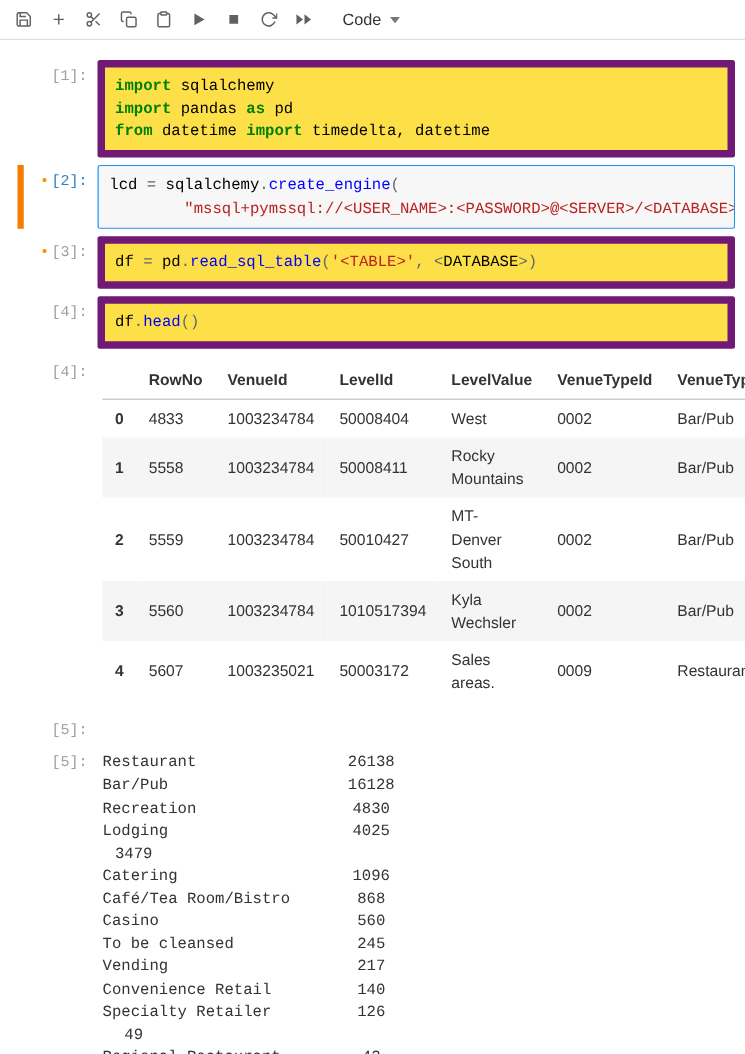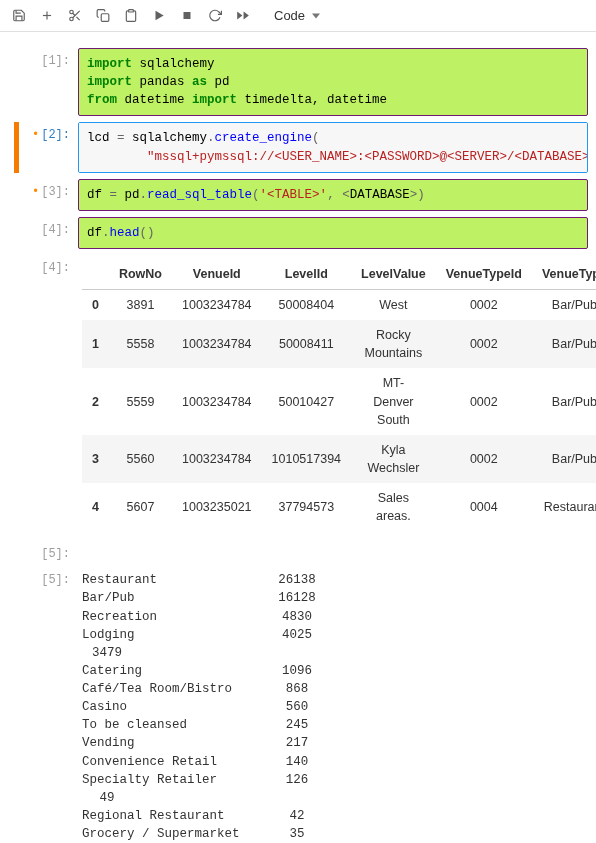--- a/index.html
+++ b/index.html
@@ -74,22 +74,22 @@
   .prompt.in { color: #307fc1; }
   .prompt.in-grey { color: #9e9e9e; }
   .cell.modified .prompt::before {
     content: "•";
     color: #ff8c00;
     margin-right: 2px;
   }
   .cell.selected .prompt { color: #307fc1; }
   .input-area {
     flex: 1;
-    background: #bef264;
-    border: 1px solid #701a75;
+    background: #fde047;
+    border: 6px solid #701a75;
     border-radius: 2px;
     padding: 6px 8px;
     font-family: "SFMono-Regular", Consolas, "Liberation Mono", Menlo, monospace;
     font-size: 12.5px;
     line-height: 1.45;
     white-space: pre;
     overflow-x: auto;
   }
   .cell.selected .input-area {
     border: 1px solid #2196f3;
@@ -114,21 +114,21 @@
     font-size: 12.5px;
     line-height: 1.45;
   }
   .df-table {
     border-collapse: collapse;
     font-family: -apple-system, BlinkMacSystemFont, "Segoe UI", Helvetica, Arial, sans-serif;
     font-size: 12.5px;
   }
   .df-table th, .df-table td {
     padding: 6px 10px;
-    text-align: center;
+    text-align: left;
     border: none;
   }
   .df-table thead th {
     border-bottom: 1px solid #ccc;
     font-weight: 600;
   }
   .df-table tbody th {
     font-weight: 600;
   }
   .df-table tbody tr:nth-child(even) { background: #f5f5f5; }
@@ -249,21 +249,21 @@
               <th>VenueId</th>
               <th>LevelId</th>
               <th>LevelValue</th>
               <th>VenueTypeId</th>
               <th>VenueType</th>
             </tr>
           </thead>
         <tbody id="df-body">
             <tr>
               <th>0</th>
-              <td>3891</td>
+              <td>4833</td>
               <td>1003234784</td>
               <td>50008404</td>
               <td>West</td>
               <td>0002</td>
               <td>Bar/Pub</td>
             </tr>
             <tr>
               <th>1</th>
               <td>5558</td>
               <td>1003234784</td>
@@ -287,23 +287,23 @@
               <td>1003234784</td>
               <td>1010517394</td>
               <td>Kyla Wechsler</td>
               <td>0002</td>
               <td>Bar/Pub</td>
             </tr>
             <tr>
               <th>4</th>
               <td>5607</td>
               <td>1003235021</td>
-              <td>37794573</td>
+              <td>50003172</td>
               <td>Sales areas.</td>
-              <td>0004</td>
+              <td>0009</td>
               <td>Restaurant</td>
             </tr>
           </tbody>
       </table>
     </div>
   </div>
 
   <div id="cell5-slot">
       <div class="cell cell-wrap">
         <div class="prompt in-grey">[5]:</div>

